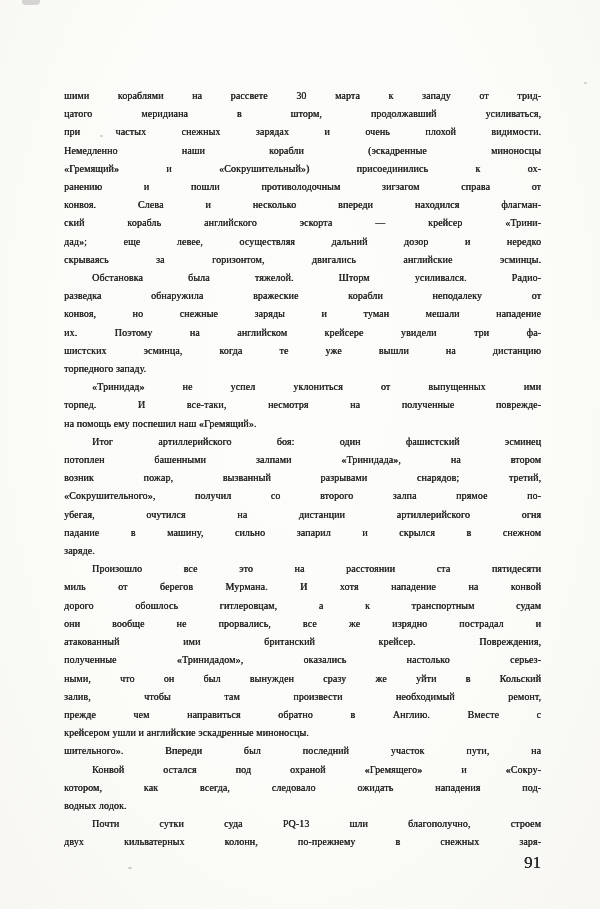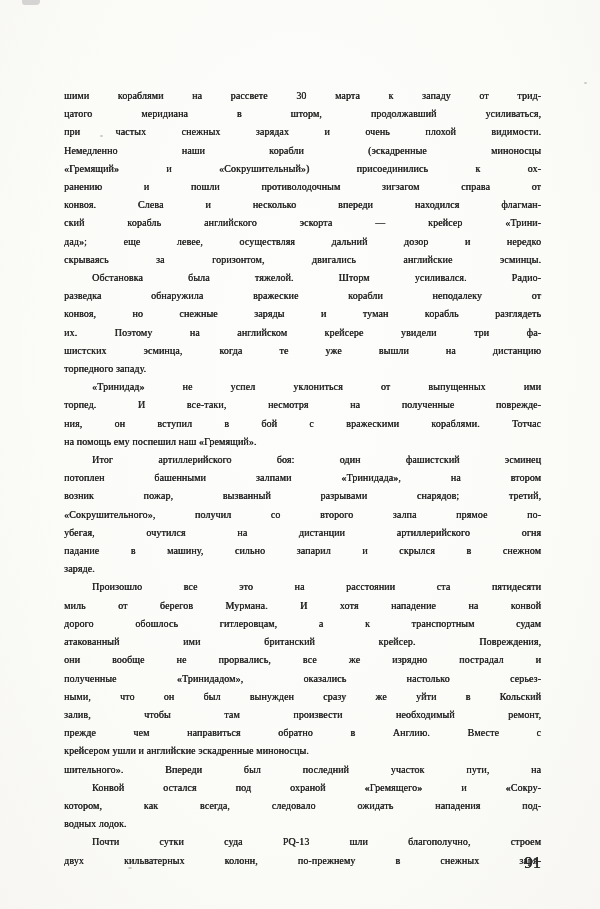--- a/index.html
+++ b/index.html
@@ -89,40 +89,39 @@
       <div class="line">при частых снежных зарядах и очень плохой видимости.</div>
       <div class="line">Немедленно наши корабли (эскадренные миноносцы</div>
       <div class="line">«Гремящий» и «Сокрушительный») присоединились к ох-</div>
       <div class="line">ранению и пошли противолодочным зигзагом справа от</div>
       <div class="line">конвоя. Слева и несколько впереди находился флагман-</div>
       <div class="line">ский корабль английского эскорта — крейсер «Трини-</div>
       <div class="line">дад»; еще левее, осуществляя дальний дозор и нередко</div>
       <div class="line">скрываясь за горизонтом, двигались английские эсминцы.</div>
       <div class="line indent">Обстановка была тяжелой. Шторм усиливался. Радио-</div>
       <div class="line">разведка обнаружила вражеские корабли неподалеку от</div>
-      <div class="line">конвоя, но снежные заряды и туман корабль разглядеть</div>
+      <div class="line">конвоя, но снежные заряды и туман мешали нападение</div>
       <div class="line">их. Поэтому на английском крейсере увидели три фа-</div>
       <div class="line">шистских эсминца, когда те уже вышли на дистанцию</div>
       <div class="line end">торпедного западу.</div>
       <div class="line indent">«Тринидад» не успел уклониться от выпущенных ими</div>
       <div class="line">торпед. И все-таки, несмотря на полученные поврежде-</div>
-      <div class="line">ния, он вступил в бой с вражескими кораблями. Тотчас</div>
       <div class="line end">на помощь ему поспешил наш «Гремящий».</div>
       <div class="line indent">Итог артиллерийского боя: один фашистский эсминец</div>
       <div class="line">потоплен башенными залпами «Тринидада», на втором</div>
       <div class="line">возник пожар, вызванный разрывами снарядов; третий,</div>
       <div class="line">«Сокрушительного», получил со второго залпа прямое по-</div>
       <div class="line">убегая, очутился на дистанции артиллерийского огня</div>
       <div class="line">падание в машину, сильно запарил и скрылся в снежном</div>
       <div class="line end">заряде.</div>
       <div class="line indent">Произошло все это на расстоянии ста пятидесяти</div>
       <div class="line">миль от берегов Мурмана. И хотя нападение на конвой</div>
       <div class="line">дорого обошлось гитлеровцам, а к транспортным судам</div>
+      <div class="line">они вообще не прорвались, все же изрядно пострадал и</div>
       <div class="line">атакованный ими британский крейсер. Повреждения,</div>
-      <div class="line">они вообще не прорвались, все же изрядно пострадал и</div>
       <div class="line">полученные «Тринидадом», оказались настолько серьез-</div>
       <div class="line">ными, что он был вынужден сразу же уйти в Кольский</div>
       <div class="line">залив, чтобы там произвести необходимый ремонт,</div>
       <div class="line">прежде чем направиться обратно в Англию. Вместе с</div>
       <div class="line end">крейсером ушли и английские эскадренные миноносцы.</div>
       <div class="line">шительного». Впереди был последний участок пути, на</div>
       <div class="line indent">Конвой остался под охраной «Гремящего» и «Сокру-</div>
       <div class="line">котором, как всегда, следовало ожидать нападения под-</div>
       <div class="line end">водных лодок.</div>
       <div class="line indent">Почти сутки суда PQ-13 шли благополучно, строем</div>

